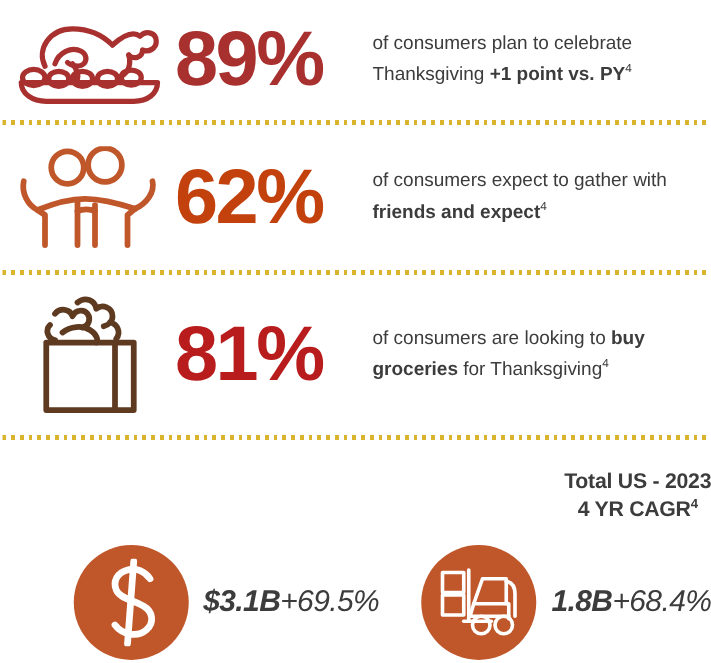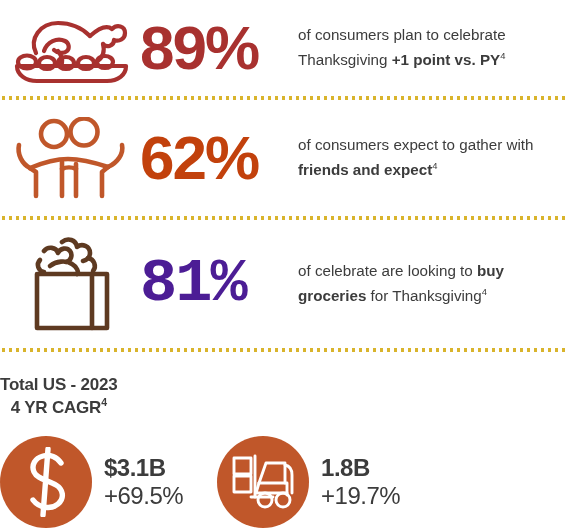--- a/index.html
+++ b/index.html
@@ -59,42 +59,42 @@
     font-size: 62px;
     font-weight: bold;
     letter-spacing: -2px;
     line-height: 1;
     text-align: left;
     padding-left: 2px;
     box-sizing: border-box;
   }
   .pct-89 { color: #a8312f; }
   .pct-62 { color: #c2410c; }
-  .pct-81 { color: #4c1d95; font-family: Liberation Mono, monospace; }
+  .pct-81 { color: #b91c1c; }
 
   .stat-text {
     flex: 1 1 auto;
     font-size: 15.2px;
     line-height: 1.62;
     color: #3c3c3c;
     padding-right: 16px;
   }
   .stat-text b { font-weight: bold; }
   sup {
     font-size: 0.62em;
     vertical-align: super;
     line-height: 0;
   }
 
   
   .bottom {
     flex: 1 1 auto;
     display: flex;
     flex-direction: column;
-    align-items: flex-start;
+    align-items: flex-end;
     padding-top: 22px;
     box-sizing: border-box;
   }
   .bottom-title {
     font-size: 17px;
     font-weight: bold;
     color: #3c3c3c;
     text-align: center;
     line-height: 1.35;
     letter-spacing: -0.2px;
@@ -118,22 +118,22 @@
     height: 92px;
     border-radius: 50%;
     background: #c0572a;
     display: flex;
     align-items: center;
     justify-content: center;
     flex: 0 0 92px;
   }
   .metric-vals {
     display: flex;
-    flex-direction: column;
     line-height: 1.18;
+    font-style: italic;
   }
   .metric-amount {
     font-size: 24px;
     font-weight: bold;
     color: #3c3c3c;
     letter-spacing: -0.5px;
   }
   .metric-growth {
     font-size: 24px;
     font-weight: normal;
@@ -199,21 +199,21 @@
         <path d="M22 17 C26 12 34 13 36 19 C38 14 45 13 48 17 C51 21 49 27 44 28"></path>
         <path d="M18 26 C14 30 16 37 22 38"></path>
         <path d="M66 24 C72 25 75 32 71 37"></path>
         <path d="M28 32 C34 27 44 26 50 30 C55 33 57 38 55 40"></path>
         <path d="M15 40 H85 V94 H15 Z"></path>
         <path d="M70 40 V94"></path>
       </svg>
     </div>
     <div class="stat-pct pct-81">81%</div>
     <div class="stat-text">
-      <span>of celebrate are looking to </span><b>buy groceries</b><span> for Thanksgiving</span><sup>4</sup>
+      <span>of consumers are looking to </span><b>buy groceries</b><span> for Thanksgiving</span><sup>4</sup>
     </div>
   </div>
 
   <div class="divider"></div>
 
   <div class="bottom">
     <div class="bottom-title">
       <span>Total US - 2023</span>
       <span class="line2"><span>4 YR CAGR</span><sup>4</sup></span>
     </div>
@@ -243,20 +243,20 @@
             <path d="M28 30 L35 10 H54 V30"></path>
             <path d="M28 30 H56 V42"></path>
             <path d="M54 12 C59 13 61 17 61 22 V40"></path>
             <path d="M28 30 L25 40 H56"></path>
             <circle cx="34" cy="47" r="7"></circle>
             <circle cx="52" cy="47" r="7"></circle>
           </svg>
         </div>
         <div class="metric-vals">
           <span class="metric-amount">1.8B</span>
-          <span class="metric-growth">+19.7%</span>
+          <span class="metric-growth">+68.4%</span>
         </div>
       </div>
 
     </div>
   </div>
 
 </div>
 
 </body></html>

